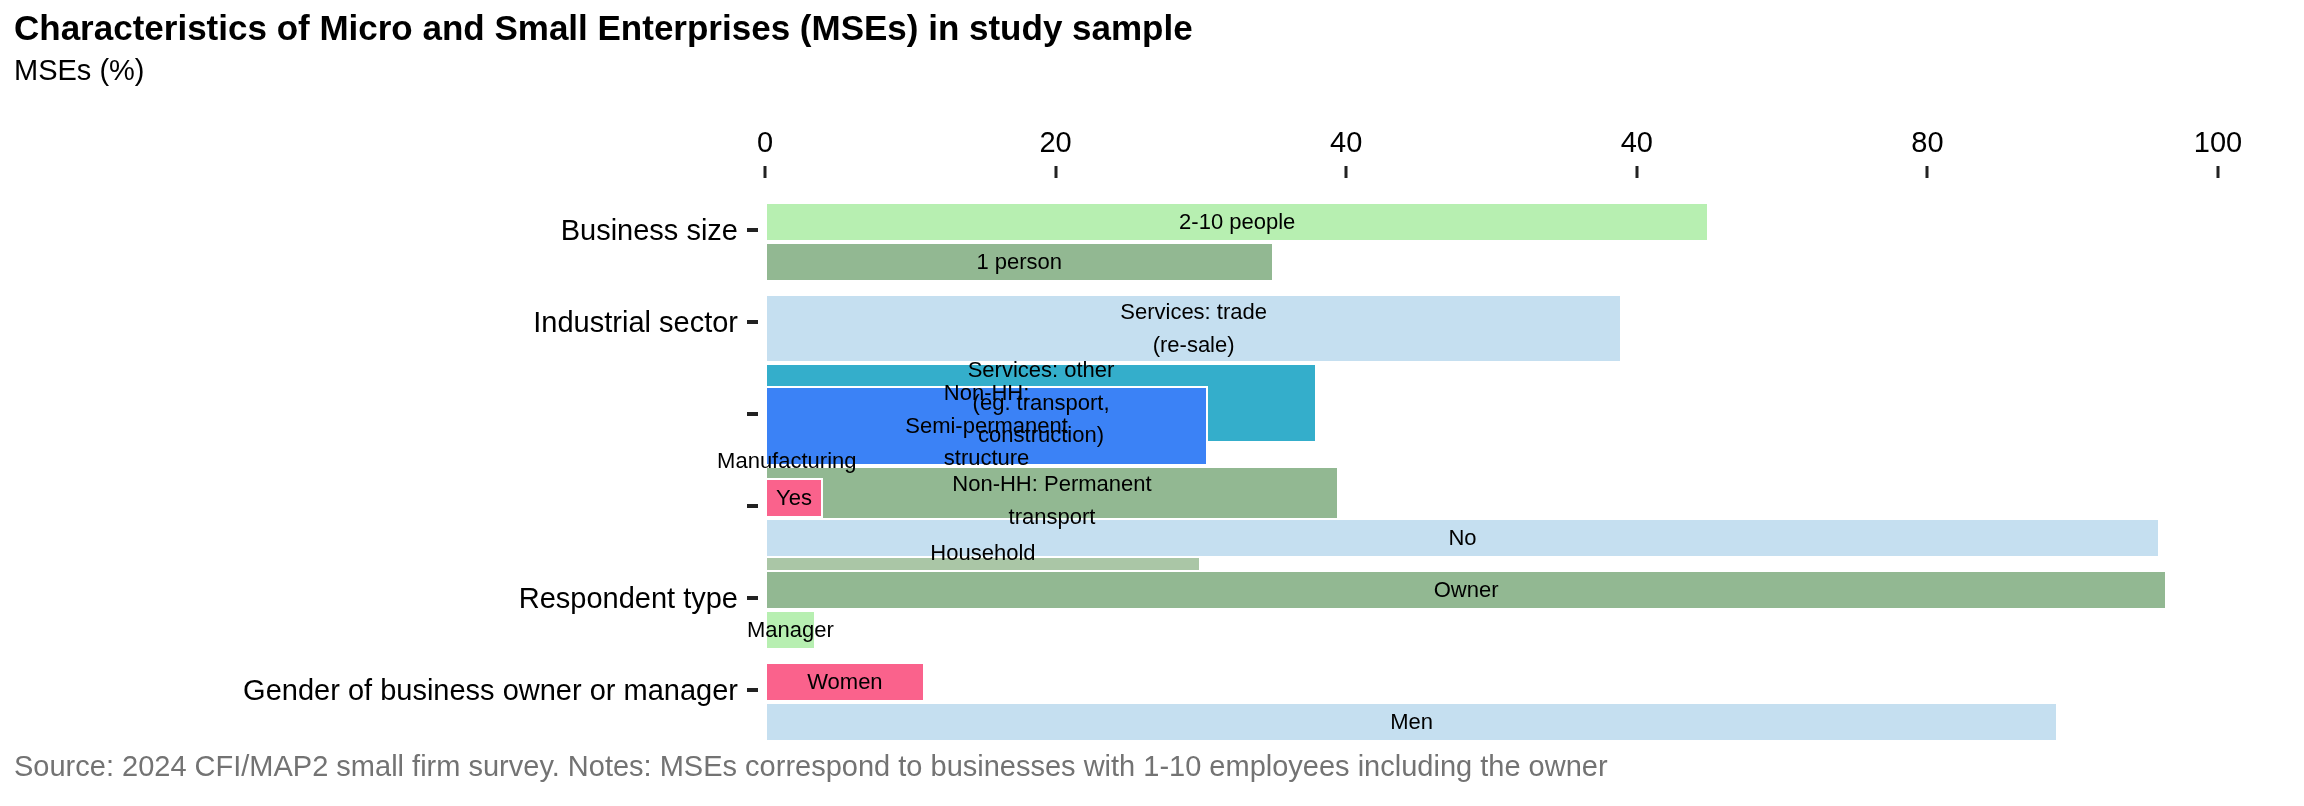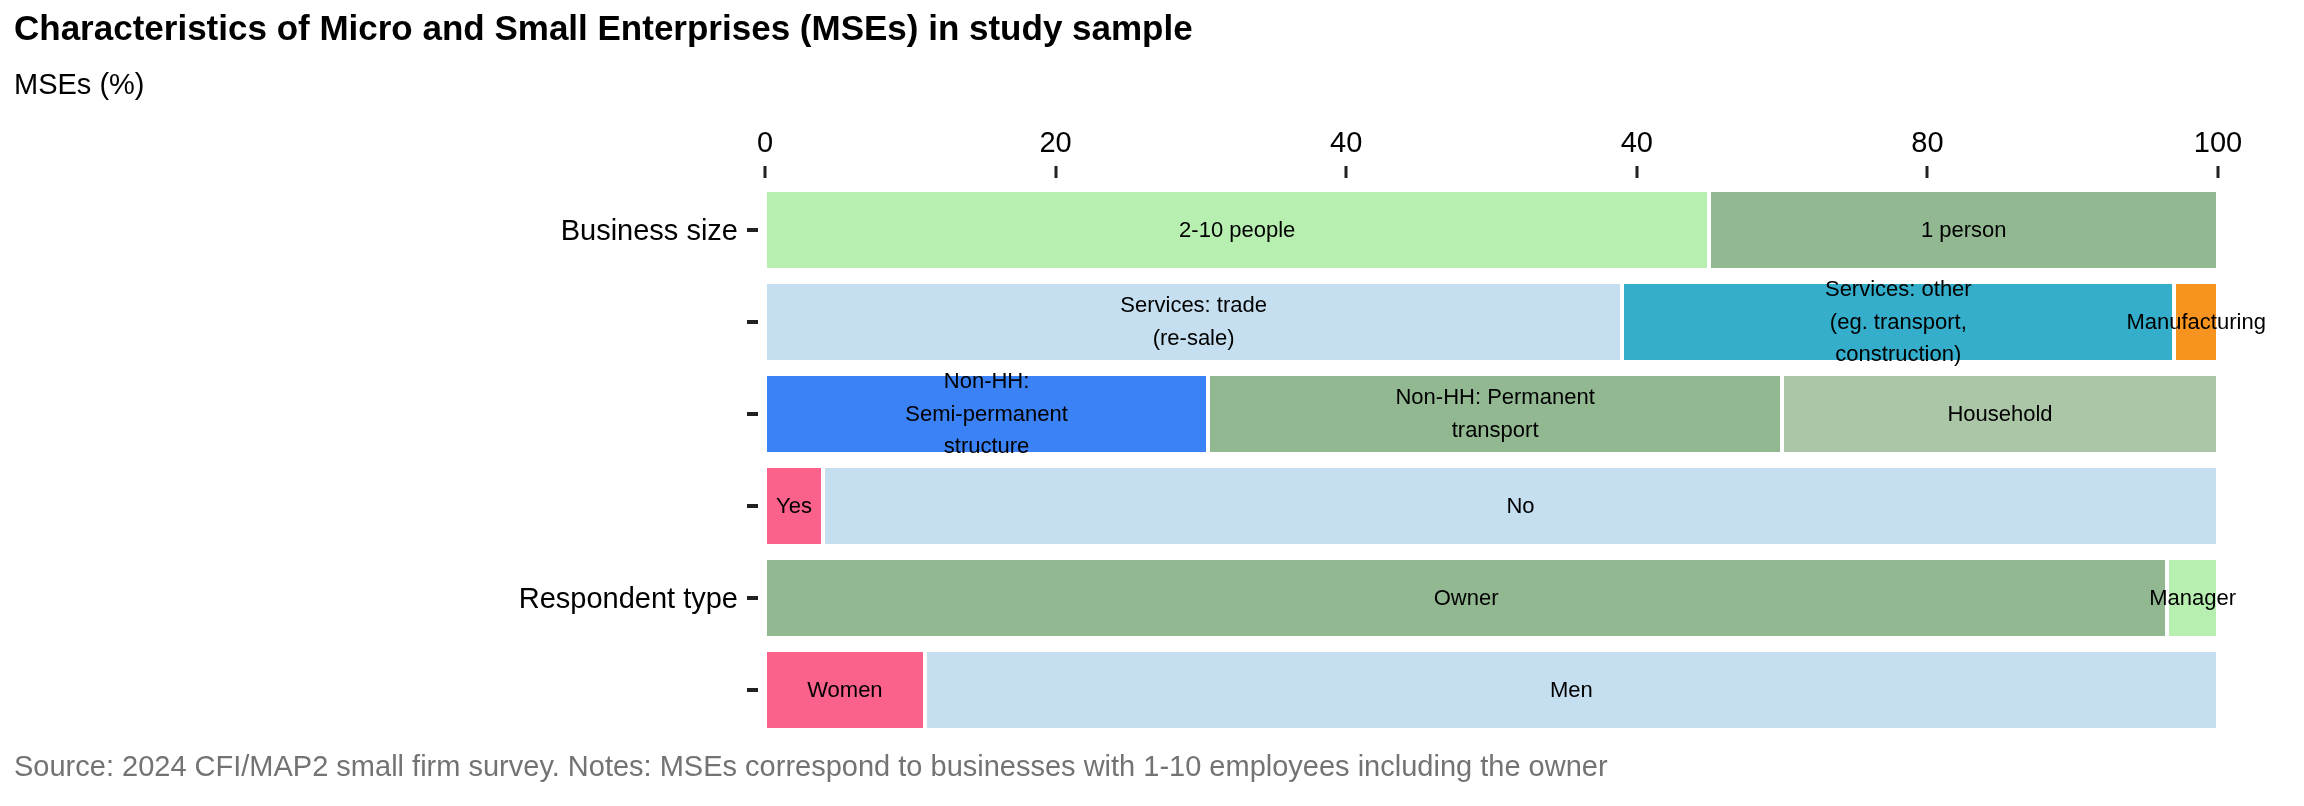--- a/index.html
+++ b/index.html
@@ -2,21 +2,21 @@
 <html><head>
 <meta charset="utf-8">
 <style>
   html,body { margin:0; padding:0; background:#ffffff; }
   .page {
     position:relative; width:2304px; height:800px;
     background:#ffffff; overflow:hidden;
     font-family:"Liberation Sans", sans-serif; color:#000;
   }
   .title { position:absolute; left:14px; top:8px; font-size:35px; font-weight:bold; white-space:nowrap; }
-  .subtitle { position:absolute; left:14px; top:68px; font-size:29px; white-space:nowrap; }
+  .subtitle { position:absolute; left:14px; top:54px; font-size:29px; white-space:nowrap; }
 
   .plot { position:absolute; left:765px; top:120px; width:1453px; height:612px; }
 
   .x-tick-label {
     position:absolute; top:8px; transform:translateX(-50%);
     font-size:29px; line-height:1; white-space:nowrap;
   }
   .x-tick-mark {
     position:absolute; top:46px; width:3px; height:12px;
     transform:translateX(-50%); background:#222;
@@ -25,22 +25,22 @@
   .bar-row { position:absolute; left:0; width:2304px; height:80px; }
   .row-label {
     position:absolute; left:0; top:0; width:738px; height:80px;
     display:flex; align-items:center; justify-content:flex-end;
     font-size:29px; white-space:nowrap;
   }
   .y-tick-mark {
     position:absolute; left:747px; top:38px; width:11px; height:4px; background:#222;
   }
   .bar {
-    position:absolute; left:765px; top:0; width:1453px; height:80px;
-    display:flex; flex-direction:row;
+    position:absolute; left:765px; top:12px; width:1453px; height:80px;
+    display:flex; flex-direction:column;
   }
   .segment {
     position:relative; height:80px; box-sizing:border-box;
     border:2px solid #ffffff;
     display:flex; align-items:center; justify-content:center;
   }
   .segment-label {
     font-size:22px; line-height:1.48; text-align:center;
     white-space:pre; z-index:2; color:#000;
   }
@@ -79,20 +79,21 @@
         <div class="bar">
           <div class="segment" style="width: 65%; background: rgb(183, 239, 177);">
             <div class="segment-label">2-10 people</div>
           </div>
           <div class="segment" style="width: 35%; background: rgb(146, 184, 146);">
             <div class="segment-label">1 person</div>
           </div>
         </div>
       </div>
       <div class="bar-row" style="top: 282px;">
+        <div class="row-label">Industrial sector</div>
         <div class="y-tick-mark"></div>
         <div class="bar">
           <div class="segment" style="width: 59%; background: rgb(197, 223, 240);">
             <div class="segment-label">Services: trade
 (re-sale)</div>
           </div>
           <div class="segment" style="width: 38%; background: rgb(52, 174, 203);">
             <div class="segment-label">Services: other
 (eg. transport,
 construction)</div>
@@ -136,20 +137,21 @@
         <div class="bar">
           <div class="segment" style="width: 96.5%; background: rgb(146, 184, 146);">
             <div class="segment-label">Owner</div>
           </div>
           <div class="segment" style="width: 3.5%; background: rgb(183, 239, 177);">
             <div class="segment-label">Manager</div>
           </div>
         </div>
       </div>
       <div class="bar-row" style="top: 650px;">
+        <div class="row-label">Gender of business owner or manager</div>
         <div class="y-tick-mark"></div>
         <div class="bar">
           <div class="segment" style="width: 11%; background: rgb(250, 98, 140);">
             <div class="segment-label">Women</div>
           </div>
           <div class="segment" style="width: 89%; background: rgb(197, 223, 240);">
             <div class="segment-label">Men</div>
           </div>
         </div>
       </div>

